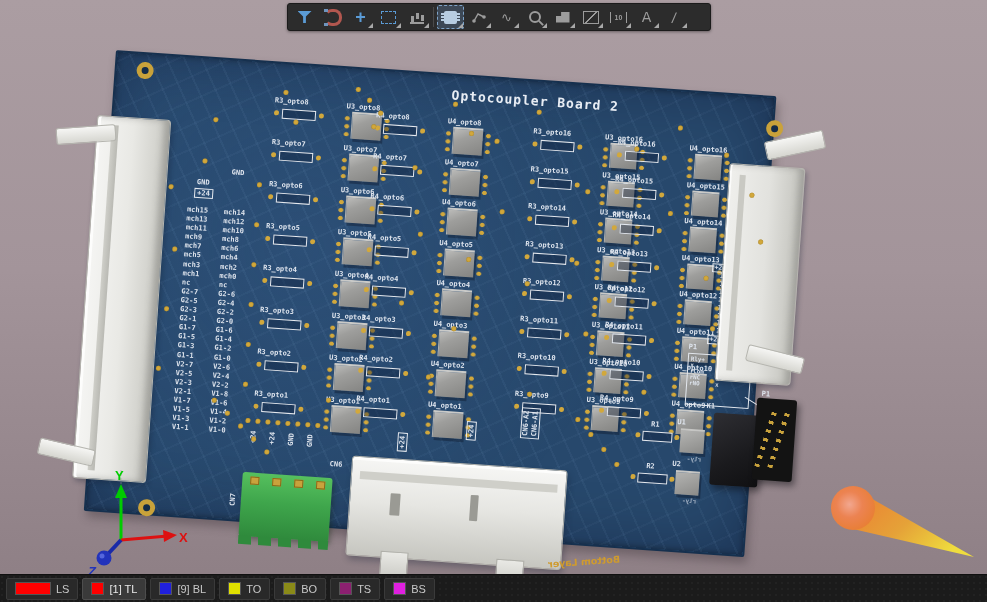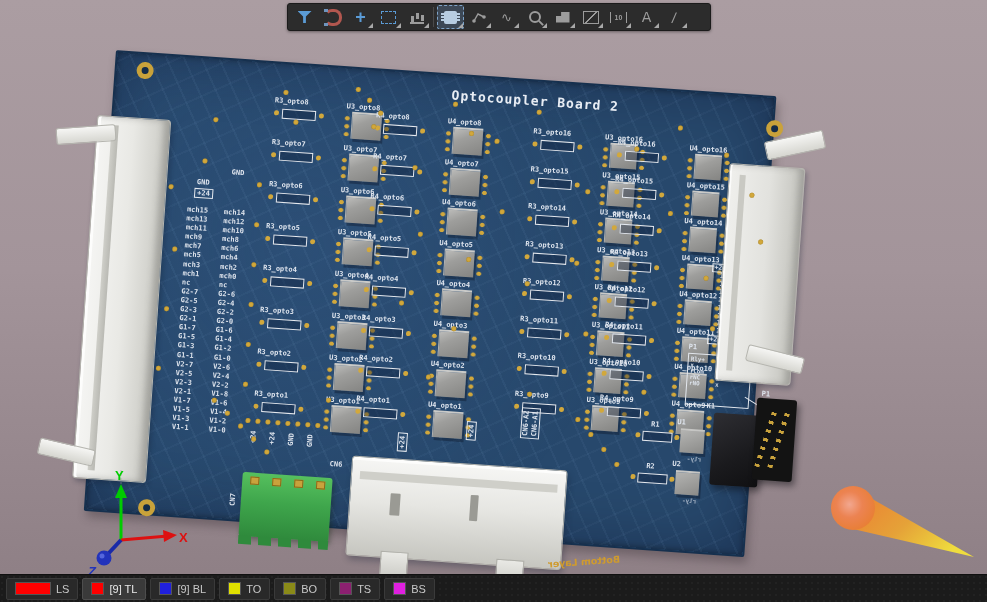--- a/index.html
+++ b/index.html
@@ -619,21 +619,21 @@
 <div class="statusbar">
   <div class="chips">
 
       <div class="chip">
         <span class="sw wide" style="background: rgb(255, 0, 0);"></span>
         <span>LS</span>
       </div>
 
       <div class="chip active">
         <span class="sw" style="background: rgb(255, 0, 0);"></span>
-        <span>[9] TL</span>
+        <span>[1] TL</span>
       </div>
 
       <div class="chip">
         <span class="sw" style="background: rgb(32, 32, 221);"></span>
         <span>[9] BL</span>
       </div>
 
       <div class="chip">
         <span class="sw" style="background: rgb(224, 224, 0);"></span>
         <span>TO</span>

